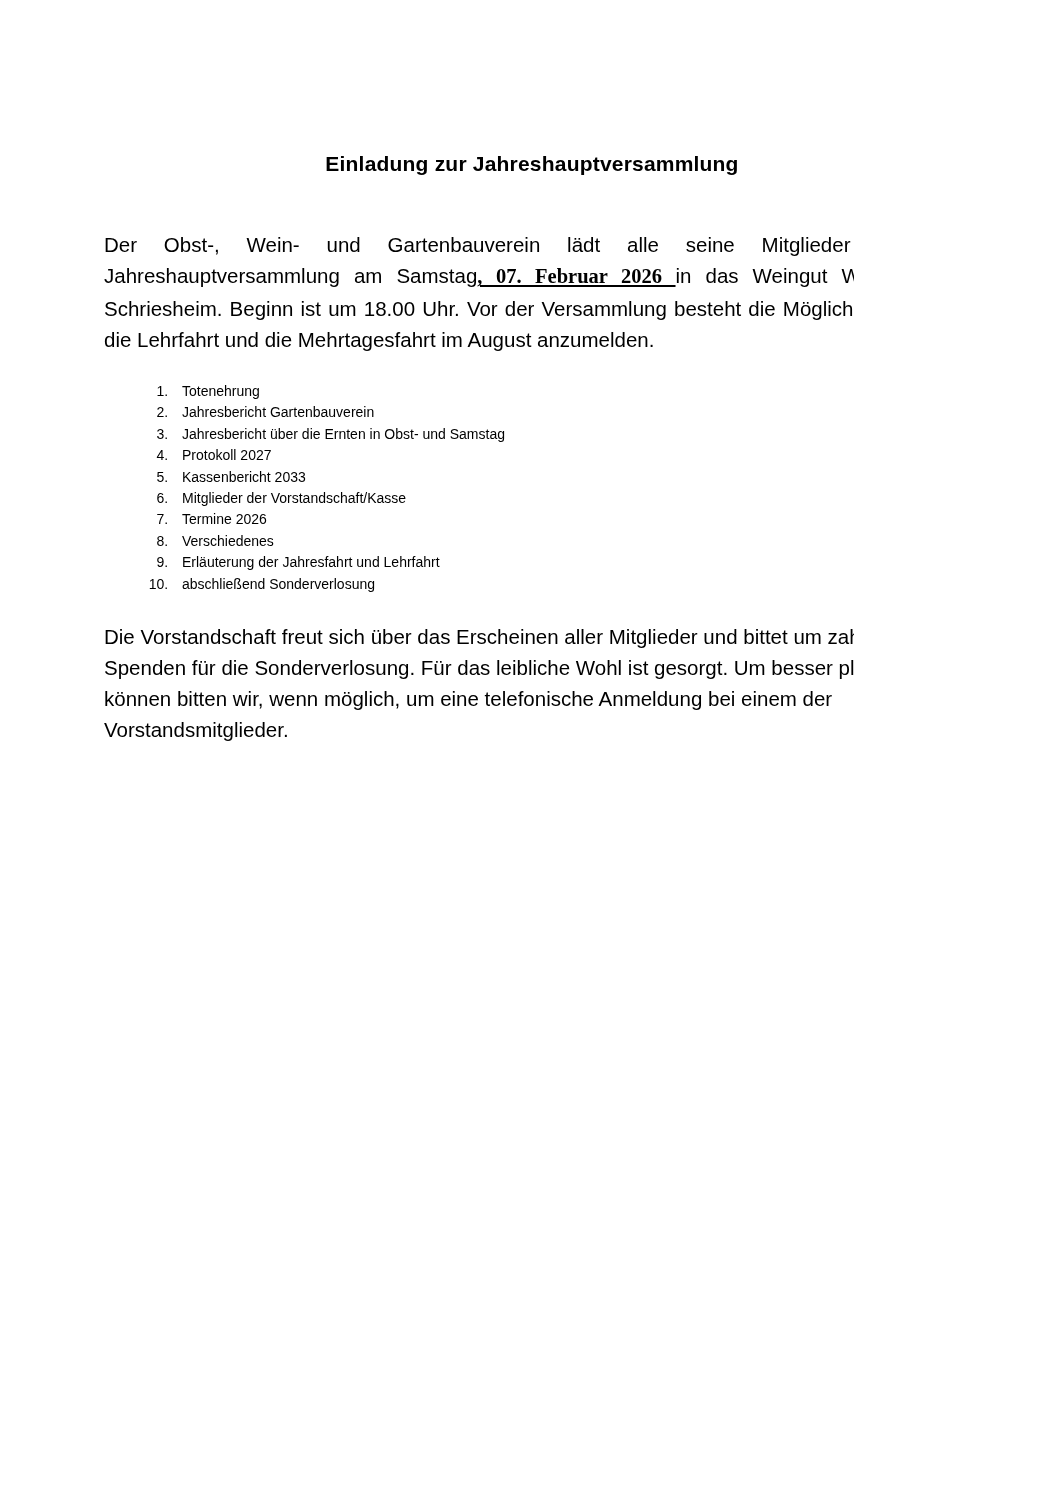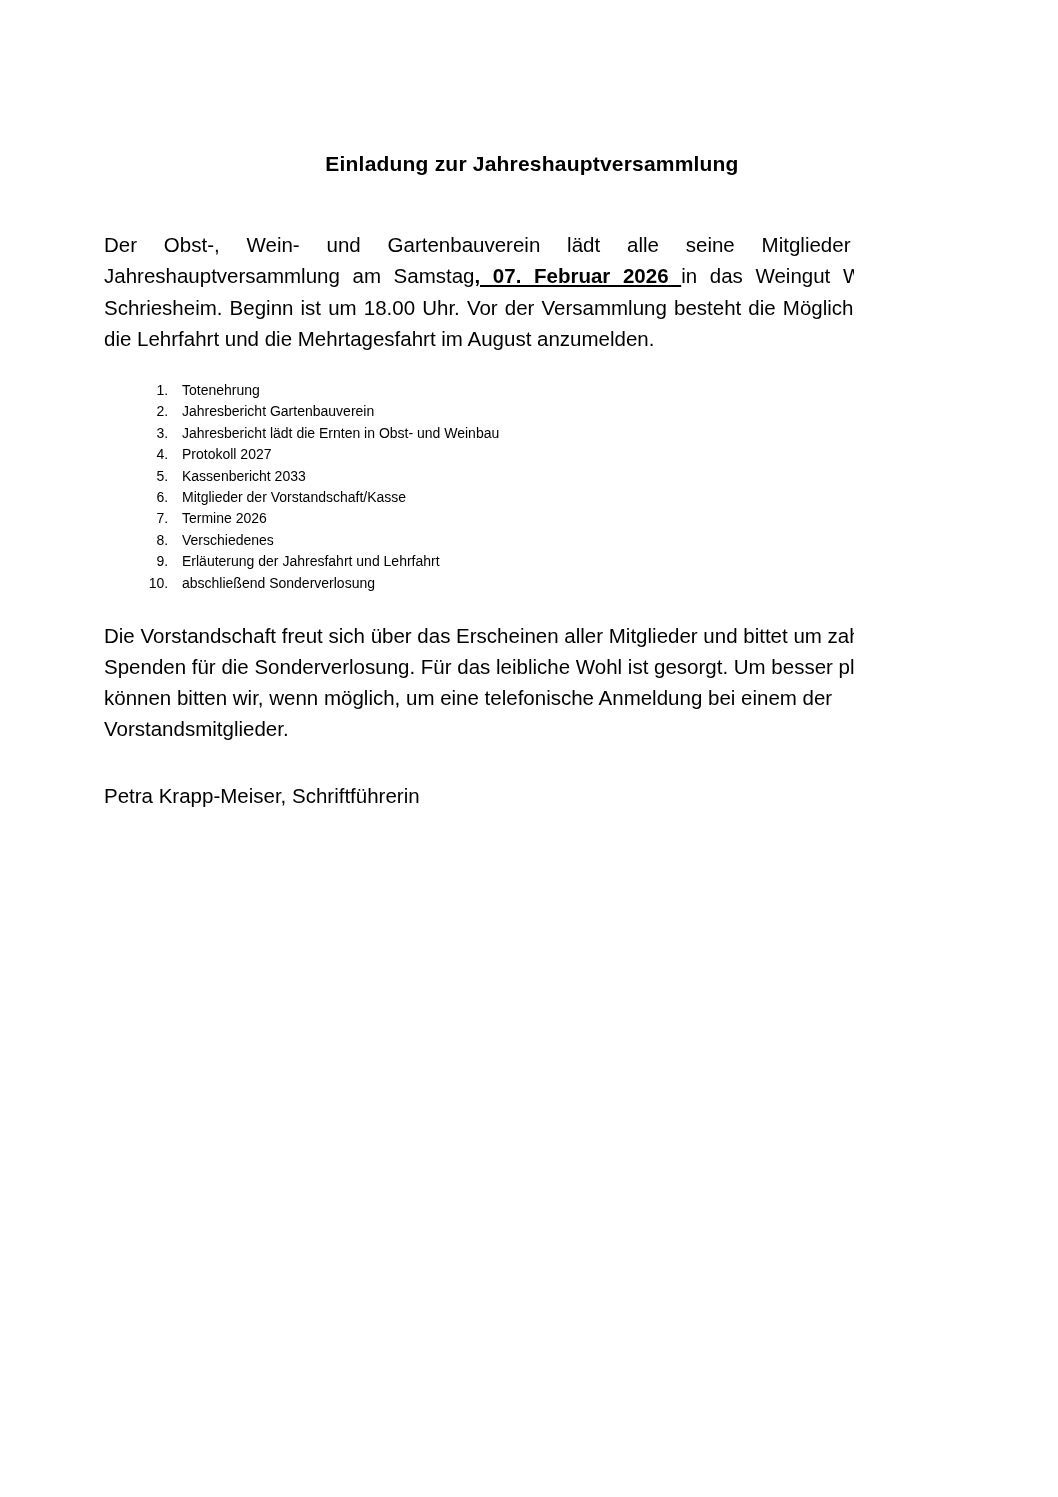--- a/index.html
+++ b/index.html
@@ -39,20 +39,21 @@
   .para-justified {
     text-align: justify;
     text-justify: inter-word;
   }
   .para-block {
     margin-bottom: 26px;
   }
   .highlight-date {
     font-weight: bold;
     text-decoration: underline;
+    font-family: Liberation Serif, serif;
   }
   ol.agenda {
     margin: 0 0 26px 0;
     padding-left: 68px;
     font-size: 14px;
     line-height: 1.53;
   }
   ol.agenda li {
     padding-left: 10px;
     margin: 0;
@@ -70,30 +71,29 @@
   <div class="content">
 
     <h1 class="doc-title">Einladung zur Jahreshauptversammlung</h1>
 
     <p class="para-justified para-block"><span>Der Obst-, Wein- und Gartenbauverein lädt alle seine Mitglieder ein zur Jahreshauptversammlung am Samstag</span><span class="highlight-date">, 07. Februar 2026 </span><span> in das Weingut Wehweck in Schriesheim. Beginn ist um 18.00 Uhr. Vor der Versammlung besteht die Möglichkeit sich für die Lehrfahrt und die Mehrtagesfahrt im August anzumelden.</span></p>
 
 
     <ol class="agenda">
       <li>Totenehrung</li>
       <li>Jahresbericht Gartenbauverein</li>
-      <li>Jahresbericht lädt die Ernten in Obst- und Weinbau</li>
+      <li>Jahresbericht über die Ernten in Obst- und Samstag</li>
       <li>Protokoll 2027</li>
       <li>Kassenbericht 2033</li>
       <li>Mitglieder der Vorstandschaft/Kasse</li>
       <li>Termine 2026</li>
       <li>Verschiedenes</li>
       <li>Erläuterung der Jahresfahrt und Lehrfahrt</li>
       <li>abschließend Sonderverlosung</li>
     </ol>
 
     <p class="para-block">Die Vorstandschaft freut sich über das Erscheinen aller Mitglieder und bittet  um zahlreiche Spenden für die  Sonderverlosung. Für das leibliche Wohl ist gesorgt. Um besser planen zu können bitten wir, wenn möglich, um eine telefonische Anmeldung bei einem der Vorstandsmitglieder.</p>
 
     <div class="spacer-small"></div>
 
-    <p class="signature">Petra Krapp-Meiser, Schriftführerin</p>
 
   </div>
 </div>
 
 </body></html>

